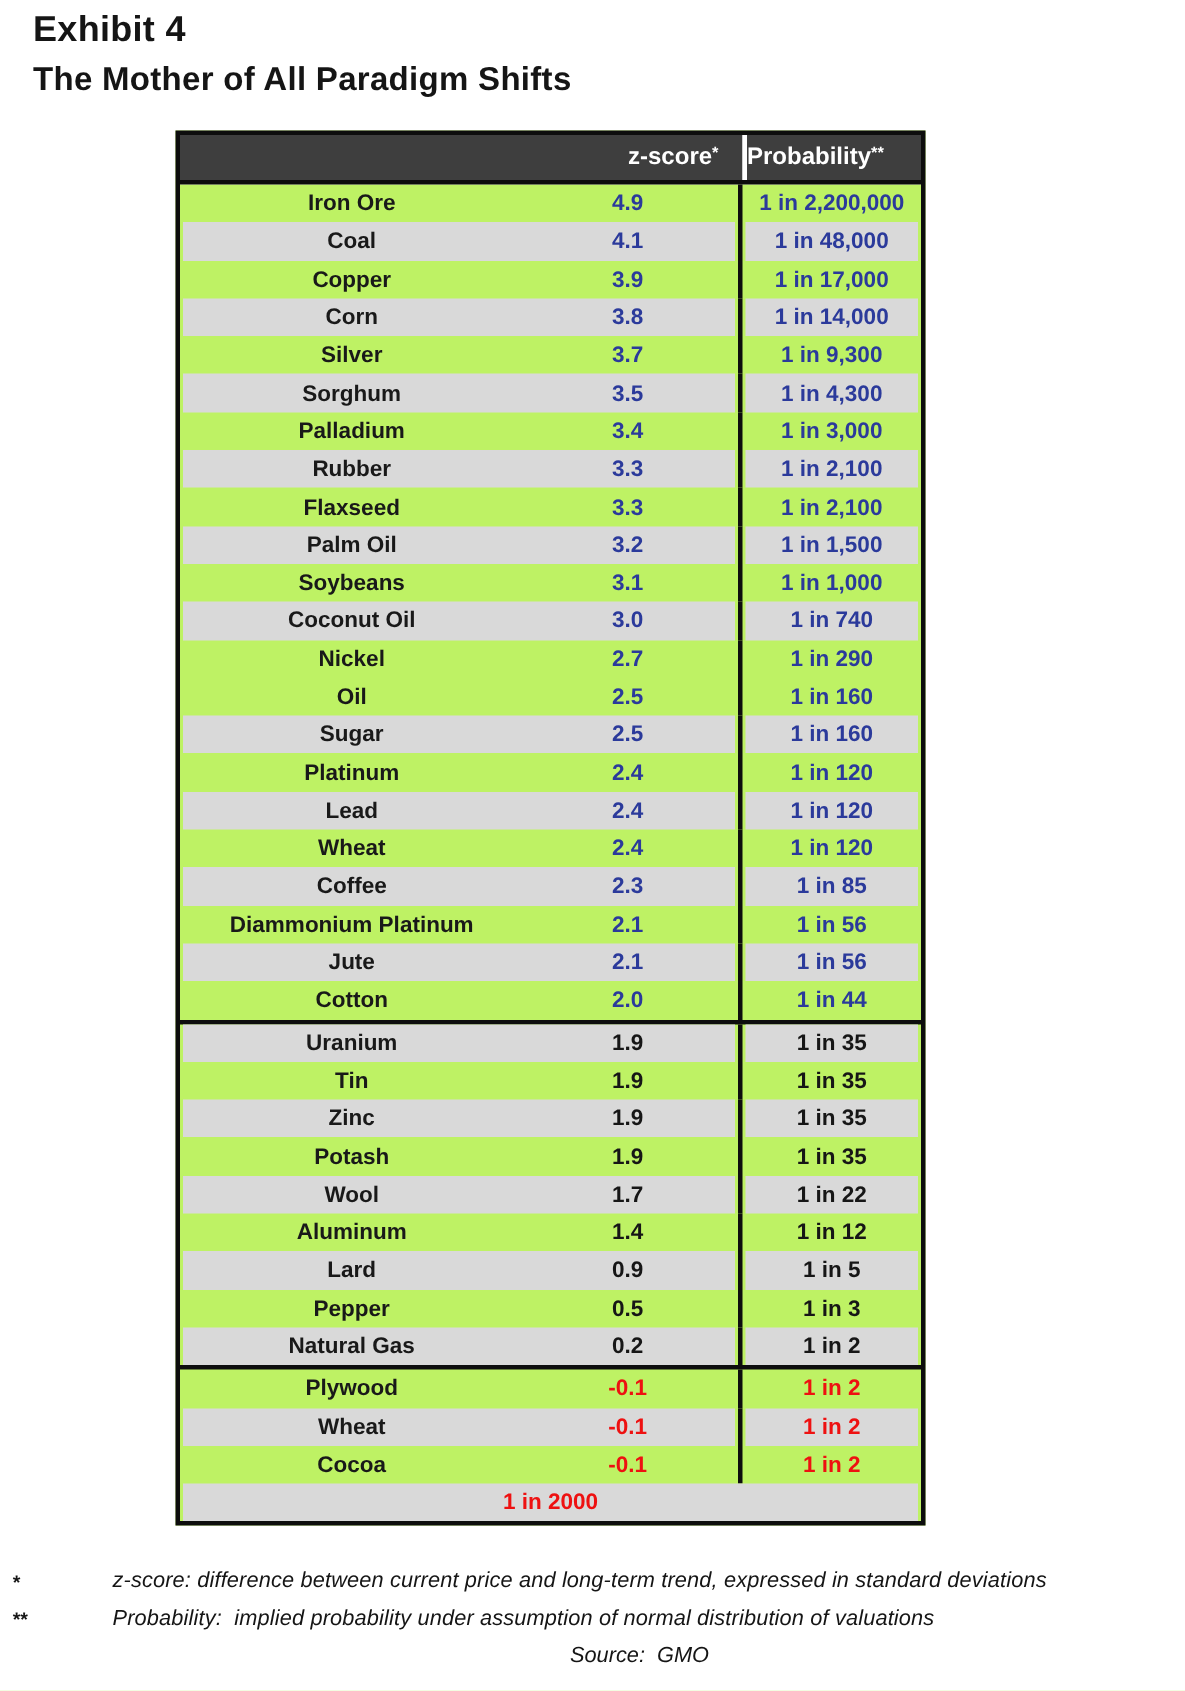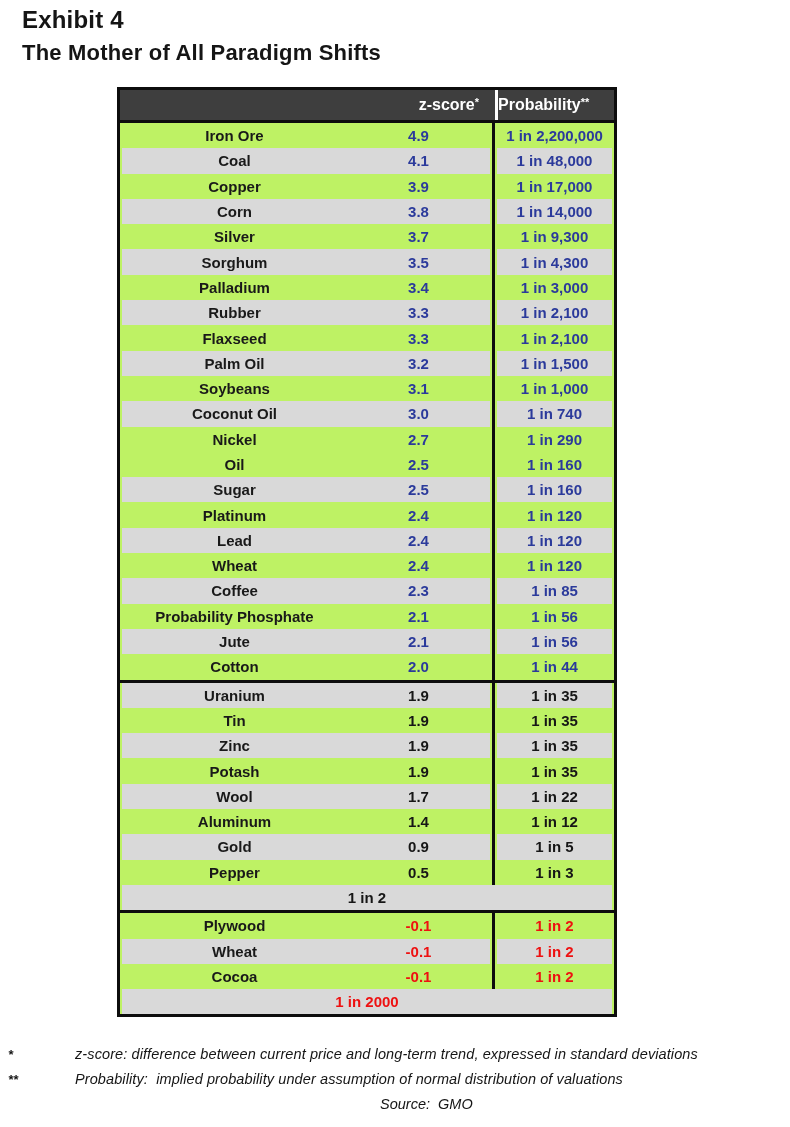--- a/index.html
+++ b/index.html
@@ -318,21 +318,21 @@
     </div>
     <div class="sec right">
       <div class="stripe">
         <span class="cell p">1 in 85</span>
       </div>
     </div>
   </div>
           <div class="row plain tone-blue">
     <div class="sec left">
       <div class="stripe">
-        <span class="cell name">Probability Phosphate</span>
+        <span class="cell name">Diammonium Platinum</span>
         <span class="cell z">2.1</span>
       </div>
     </div>
     <div class="sec right">
       <div class="stripe">
         <span class="cell p">1 in 56</span>
       </div>
     </div>
   </div>
           <div class="row shade tone-blue">
@@ -437,21 +437,21 @@
     </div>
     <div class="sec right">
       <div class="stripe">
         <span class="cell p">1 in 12</span>
       </div>
     </div>
   </div>
           <div class="row shade tone-black">
     <div class="sec left">
       <div class="stripe">
-        <span class="cell name">Gold</span>
+        <span class="cell name">Lard</span>
         <span class="cell z">0.9</span>
       </div>
     </div>
     <div class="sec right">
       <div class="stripe">
         <span class="cell p">1 in 5</span>
       </div>
     </div>
   </div>
           <div class="row plain tone-black">
@@ -461,20 +461,26 @@
         <span class="cell z">0.5</span>
       </div>
     </div>
     <div class="sec right">
       <div class="stripe">
         <span class="cell p">1 in 3</span>
       </div>
     </div>
   </div>
           <div class="row shade tone-black">
+    <div class="sec left">
+      <div class="stripe">
+        <span class="cell name">Natural Gas</span>
+        <span class="cell z">0.2</span>
+      </div>
+    </div>
     <div class="sec right">
       <div class="stripe">
         <span class="cell p">1 in 2</span>
       </div>
     </div>
   </div>
         </div>
         <div class="group">
           <div class="row plain tone-red">
     <div class="sec left">

